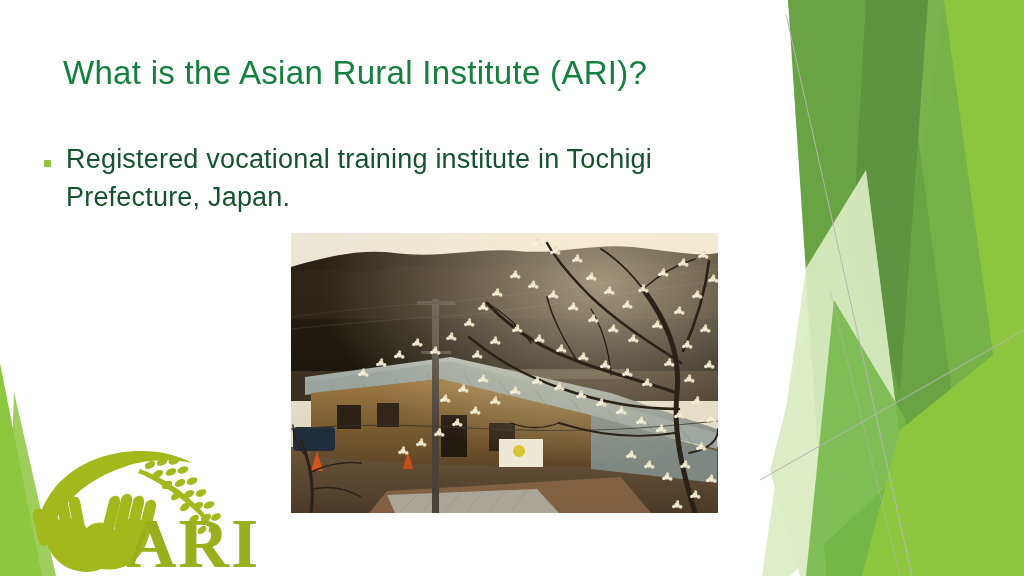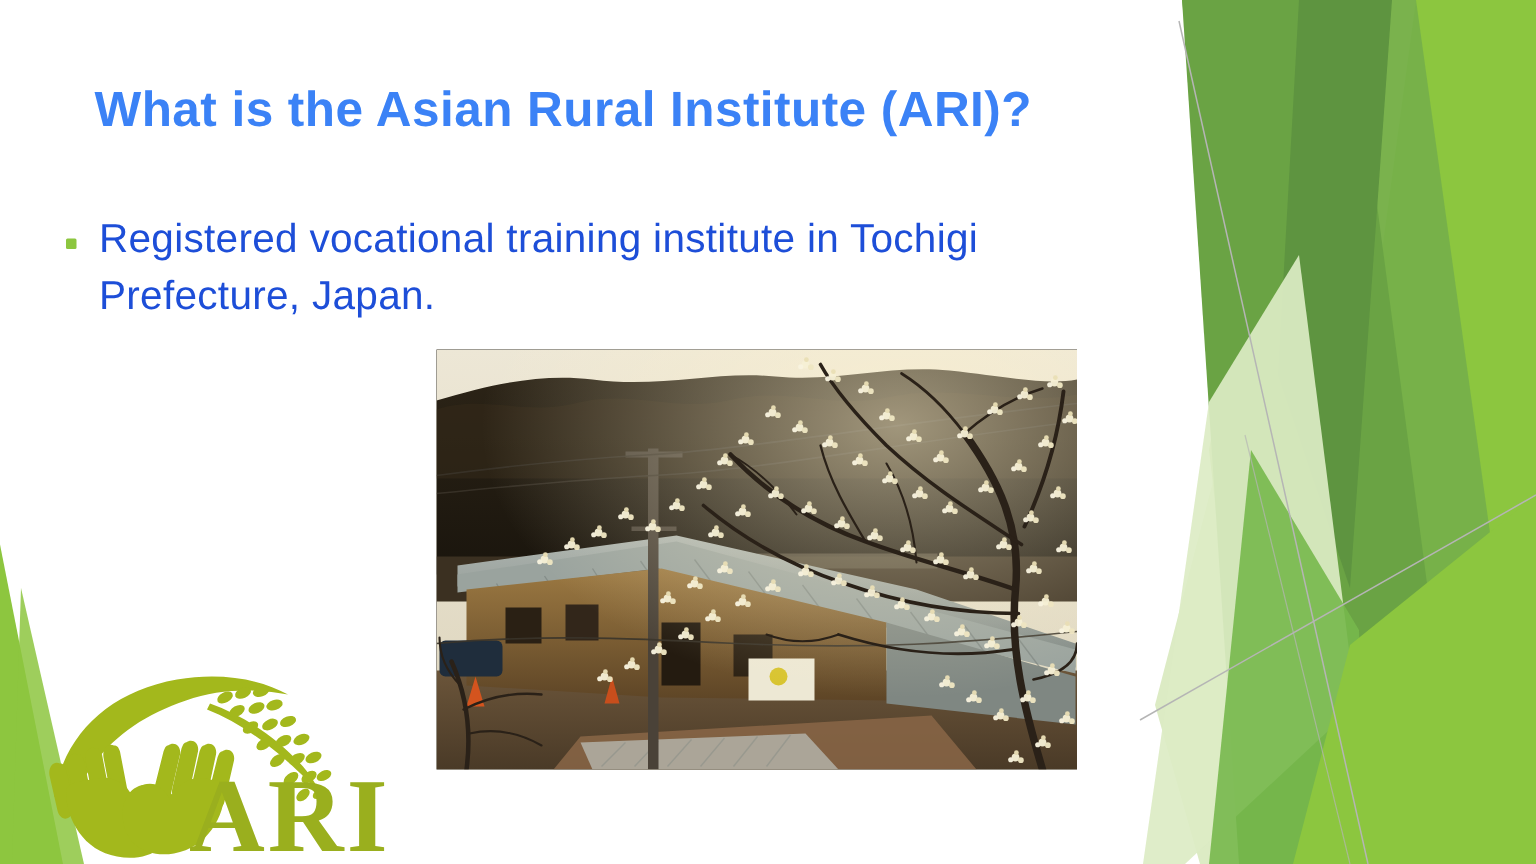--- a/index.html
+++ b/index.html
@@ -29,22 +29,22 @@
 
   
   #title {
     position: absolute;
     left: 63px;
     top: 54px;
     width: 700px;
     font-size: 33px;
     line-height: 1.15;
     letter-spacing: 0.3px;
-    color: #3b82f6;
-    font-weight: 700;
+    color: #15803d;
+    font-weight: 400;
     white-space: nowrap;
   }
 
   
   #body-list {
     position: absolute;
     left: 44px;
     top: 140px;
     width: 700px;
   }
@@ -62,21 +62,21 @@
     display: inline-block;
     width: 7px;
     height: 7px;
     background: #8CC63F;
     border-radius: 1px;
   }
   .bullet-text {
     flex: 1 1 auto;
     font-size: 27px;
     line-height: 1.42;
-    color: #1d4ed8;
+    color: #14532d;
     letter-spacing: 0.2px;
   }
 
   
   #photo {
     position: absolute;
     left: 291px;
     top: 233px;
     width: 427px;
     height: 280px;

